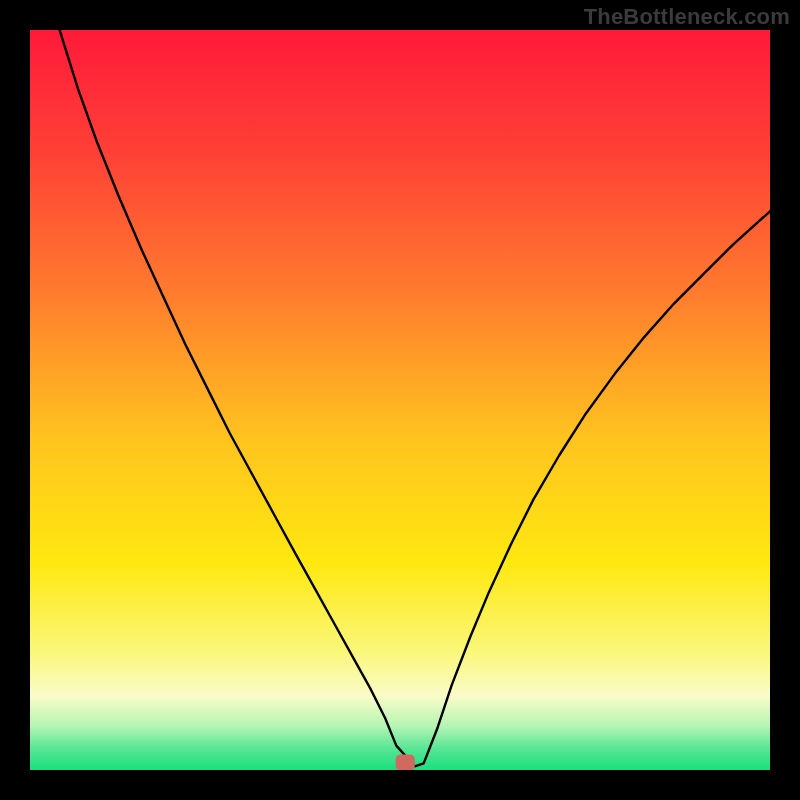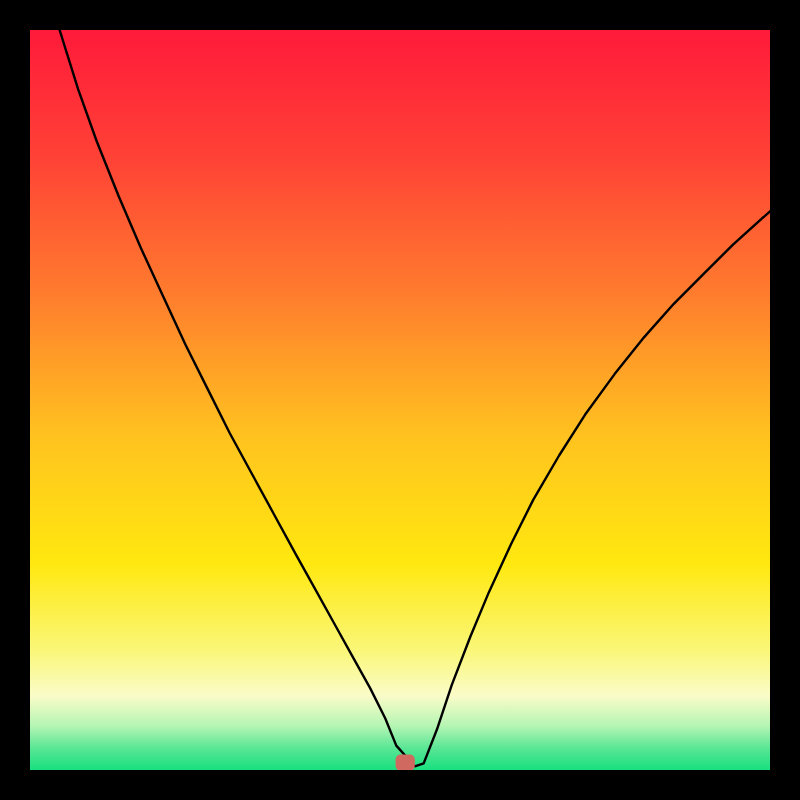--- a/index.html
+++ b/index.html
@@ -38,20 +38,21 @@
   }
   svg {
     display: block;
   }
 </style>
 </head>
 <body>
 
 <div class="frame">
 
+  <div class="watermark">TheBottleneck.com</div>
 
   <div class="plot-area">
     <svg id="chart-svg" viewBox="0 0 740 740" width="740" height="740" xmlns="http://www.w3.org/2000/svg">
       <defs>
         <linearGradient id="bg-grad" x1="0" y1="0" x2="0" y2="1">
             <stop offset="0%" stop-color="#ff1a3a"></stop>
             <stop offset="17%" stop-color="#ff4136"></stop>
             <stop offset="35%" stop-color="#ff7a2e"></stop>
             <stop offset="55.00000000000001%" stop-color="#ffc31f"></stop>
             <stop offset="72%" stop-color="#ffe80f"></stop>

